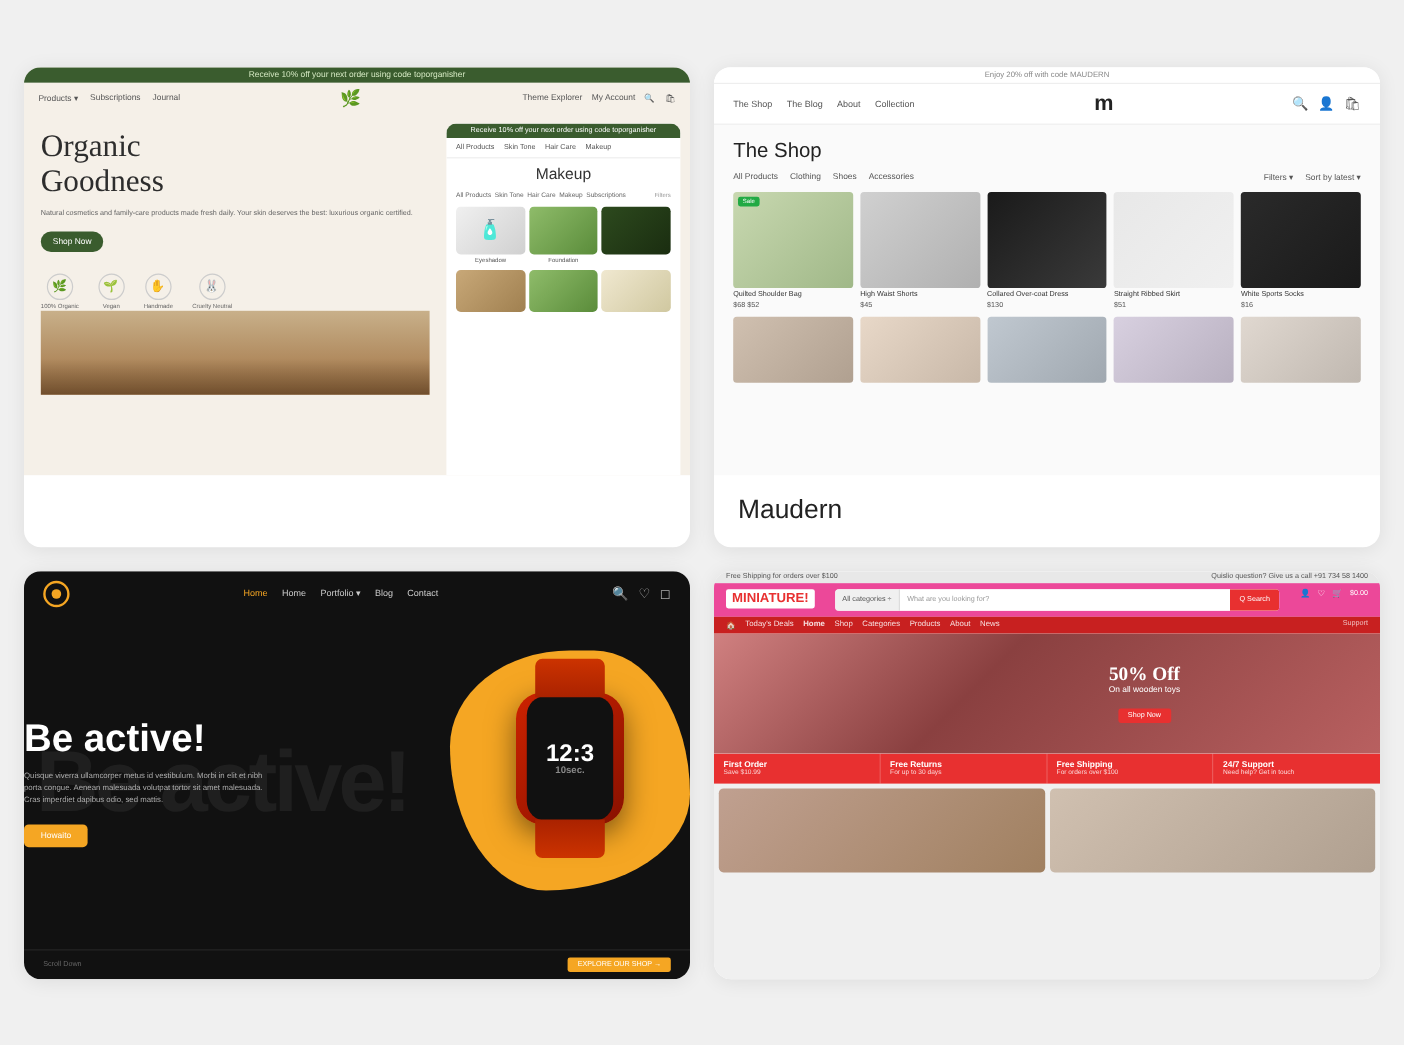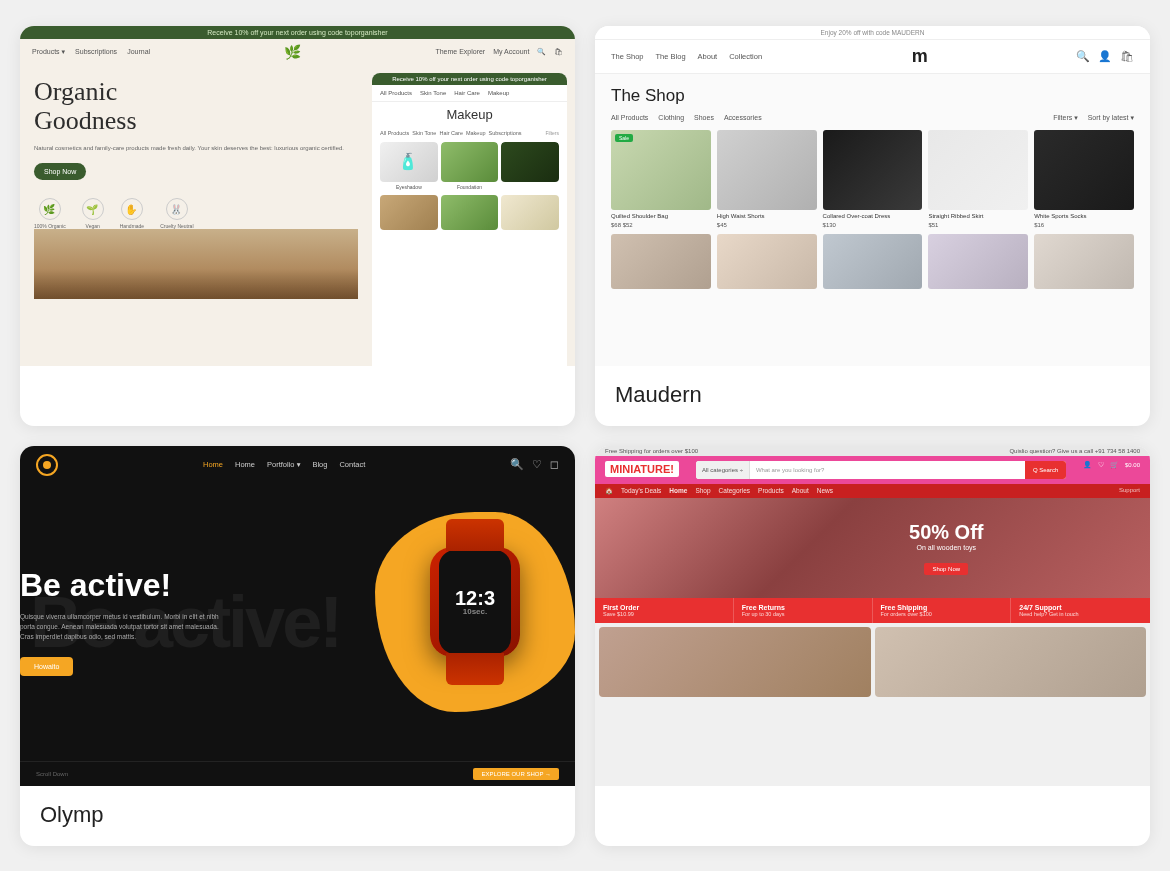--- a/index.html
+++ b/index.html
@@ -634,22 +634,23 @@
     }
     .mini-hero-content {
       position: absolute;
       right: 30%;
       top: 50%;
       transform: translateY(-50%);
       text-align: center;
       color: #fff;
     }
     .mini-hero-title {
-      font-size: 20px;
+      font-size: 16px;
       font-weight: 700;
+      font-family: Liberation Serif, serif;
     }
     .mini-hero-sub {
       font-size: 7px;
       margin-bottom: 6px;
     }
     .mini-hero-btn {
       background: #e83030;
       color: #fff;
       font-size: 6px;
       padding: 3px 8px;
@@ -892,21 +893,20 @@
               </div>
             </div>
           </div>
         </div>
       </div>
       <div class="olymp-bottom-bar">
         <div class="olymp-scroll-indicator">Scroll Down</div>
         <div class="olymp-explore">EXPLORE OUR SHOP →</div>
       </div>
     </div>
-    <div class="card-label">Olymp</div>
   </div>
 
   <div class="card">
     <div class="card-preview miniature-preview">
       <div class="mini-topbar">
         <span>Free Shipping for orders over $100</span>
         <span>Quislio question? Give us a call +91 734 58 1400</span>
       </div>
       <div class="mini-nav">
         <div class="mini-logo">MINIATURE!</div>

